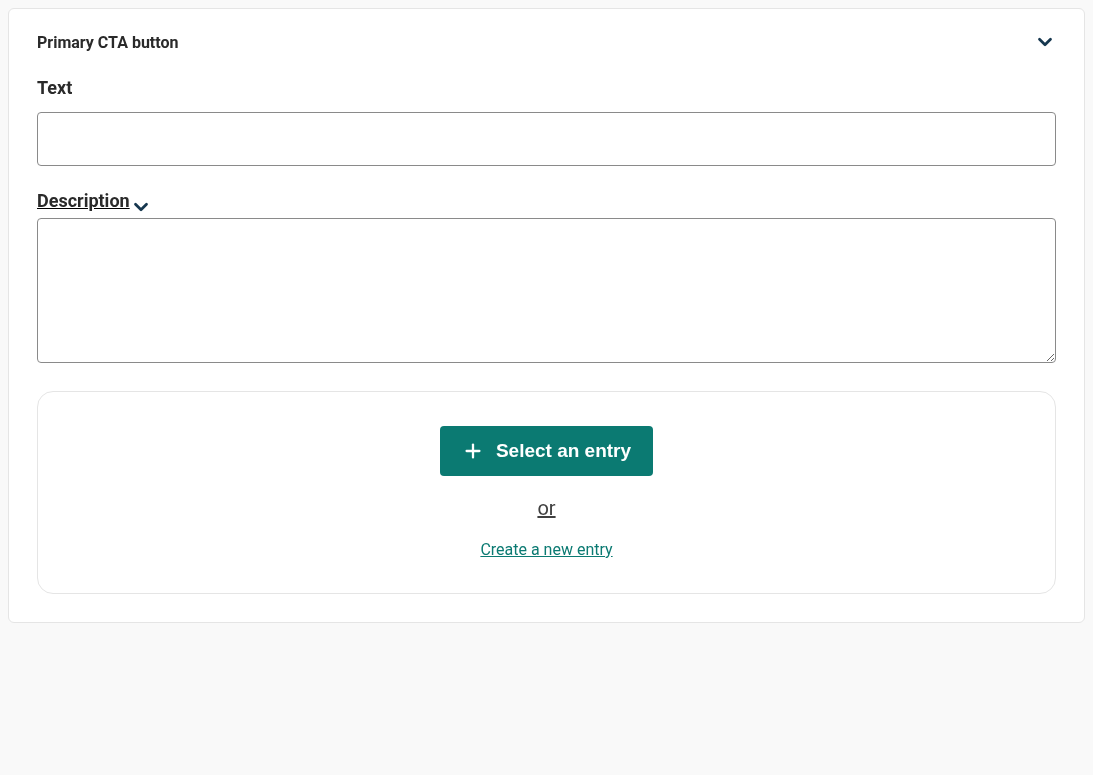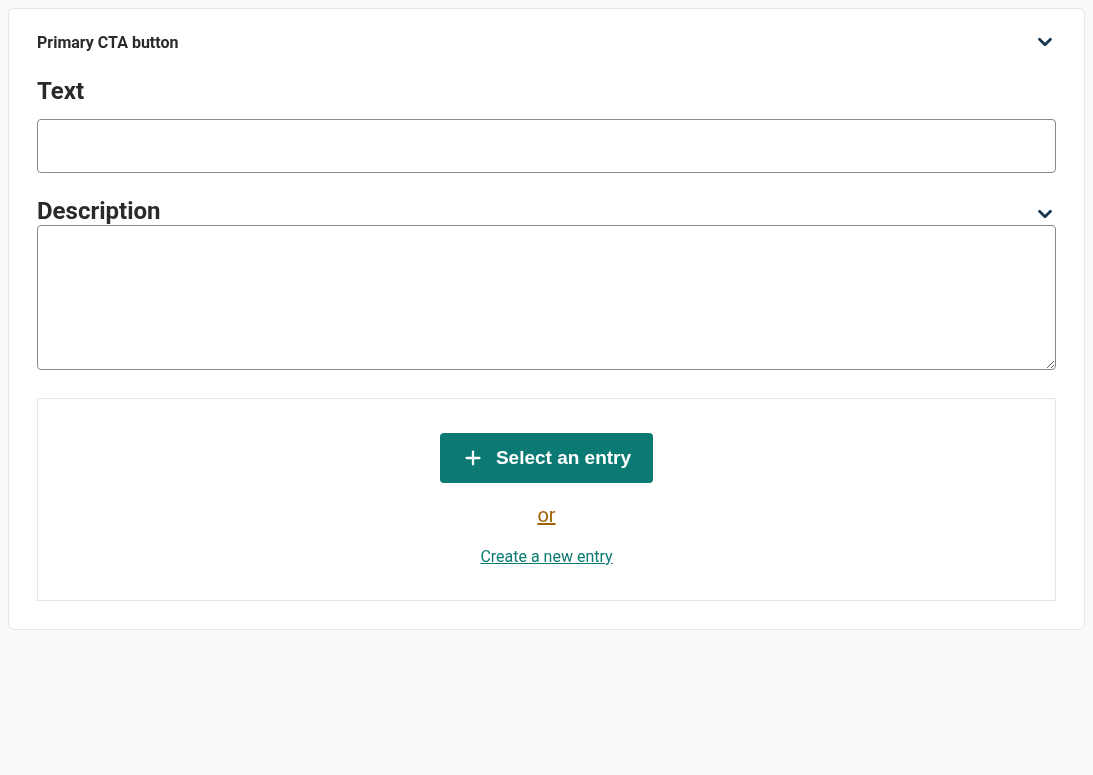--- a/index.html
+++ b/index.html
@@ -34,21 +34,21 @@
     .chevron-icon {
       flex-shrink: 0;
     }
     .chevron-icon svg {
       display: block;
     }
     .field-group {
       margin-top: 24px;
     }
     .field-label {
-      font-size: 24px;
+      font-size: 18px;
       font-weight: 700;
       color: #2a2a2a;
       margin-bottom: 14px;
     }
     .field-hint {
       font-size: 19px;
       font-weight: 400;
       color: #6a6a6a;
       margin-top: 6px;
       margin-bottom: 14px;
@@ -68,21 +68,21 @@
       border: 1px solid #8a8a8a;
       border-radius: 4px;
       padding: 10px 12px;
       font-size: 18px;
       resize: both;
       background: #ffffff;
       font-family: inherit;
     }
     .entry-box {
       border: 1px solid #e5e5e5;
-      border-radius: 0;
+      border-radius: 16px;
       padding: 34px 8px;
       display: flex;
       flex-direction: column;
       align-items: center;
       gap: 20px;
       margin-top: 18px;
     }
     .select-entry-button {
       background: #0b7a72;
       color: #ffffff;
@@ -94,33 +94,34 @@
       display: flex;
       align-items: center;
       gap: 12px;
       cursor: pointer;
     }
     .plus-icon svg {
       display: block;
     }
     .or-text {
       font-size: 20px;
-      color: #a16207;
+      color: #404040;
       text-decoration: underline;
     }
     .create-link {
       color: #0b7a72;
       font-size: 16px;
       text-decoration: underline;
       cursor: pointer;
     }
     .field-group-with-chevron .field-label-row {
       display: flex;
-      justify-content: space-between;
+      justify-content: flex-start;
       align-items: flex-start;
+      text-decoration: underline;
     }
   </style>
 </head>
 <body>
 
 <div class="card">
 
   <div class="section-header">
     <div class="section-title">Primary CTA button</div>
     <span class="chevron-icon">

